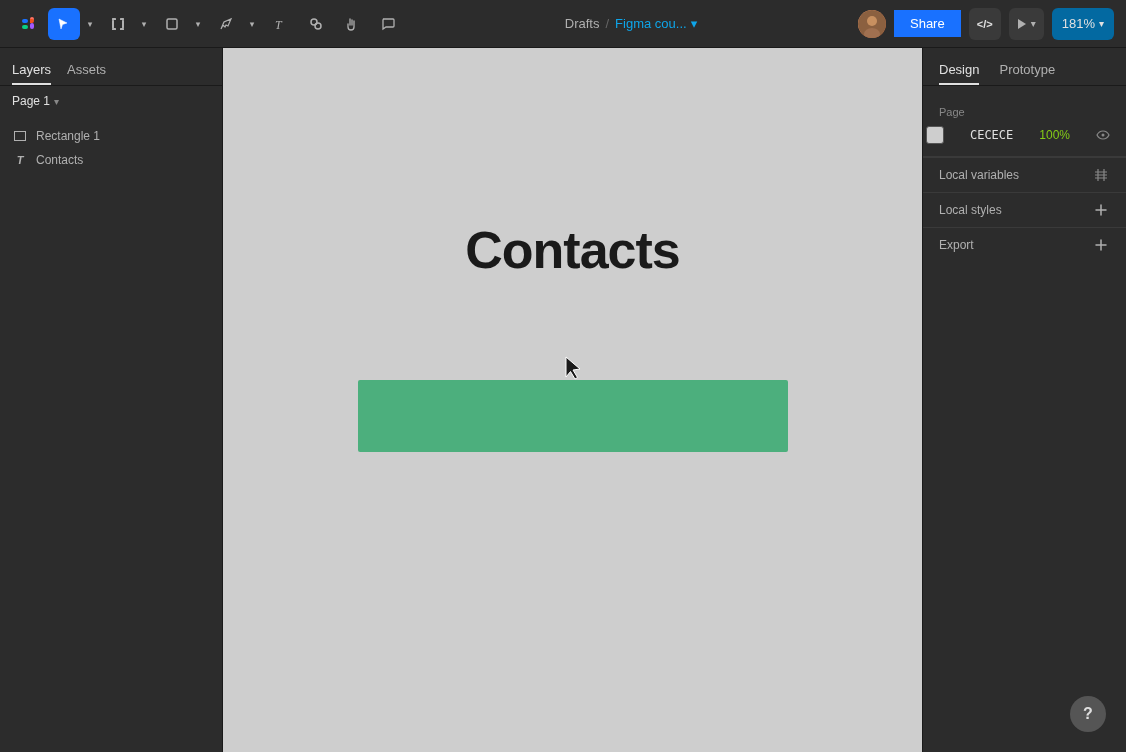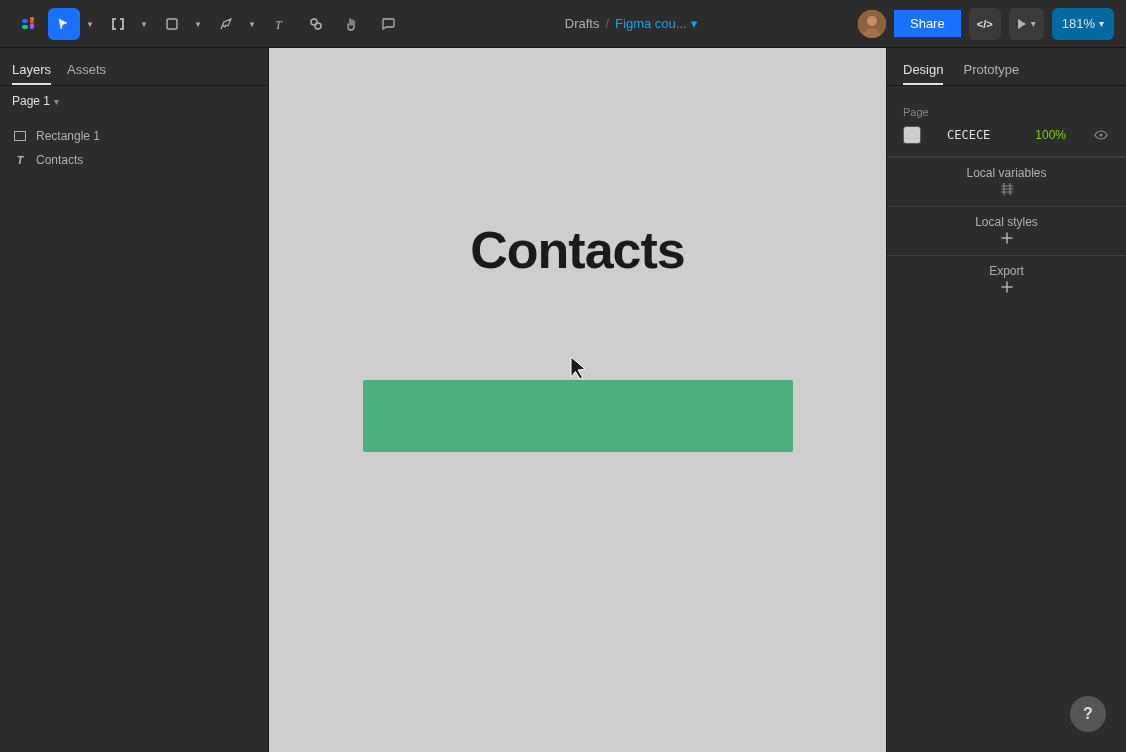--- a/index.html
+++ b/index.html
@@ -102,21 +102,21 @@
 
     
     .main-area {
       display: flex;
       flex: 1;
       overflow: hidden;
     }
 
     
     .left-sidebar {
-      width: 269px;
+      width: 223px;
       background: #2c2c2c;
       border-right: 1px solid #1a1a1a;
       display: flex;
       flex-direction: column;
       flex-shrink: 0;
       justify-content: flex-end;
     }
     .sidebar-tabs {
       display: flex;
       padding: 8px 12px 0;
@@ -195,21 +195,21 @@
     }
     .green-rect {
       width: 430px;
       height: 72px;
       background: #4CAF7D;
       border-radius: 2px;
     }
 
     
     .right-sidebar {
-      width: 240px;
+      width: 204px;
       background: #2c2c2c;
       border-left: 1px solid #1a1a1a;
       display: flex;
       flex-direction: column;
       flex-shrink: 0;
     }
     .right-tabs {
       display: flex;
       padding: 8px 16px 0;
       gap: 20px;
@@ -226,21 +226,20 @@
       color: #e0e0e0;
       border-bottom: 2px solid #e0e0e0;
     }
     .right-content { padding: 12px 0; flex: 1; }
     .section-header {
       display: flex;
       align-items: center;
       justify-content: space-between;
       padding: 8px 16px;
       cursor: pointer;
-      flex-direction: column;
     }
     .section-label {
       font-size: 12px;
       color: #b0b0b0;
     }
     .section-icon {
       width: 18px; height: 18px;
       display: flex; align-items: center; justify-content: center;
       color: #b0b0b0;
       font-size: 16px;

